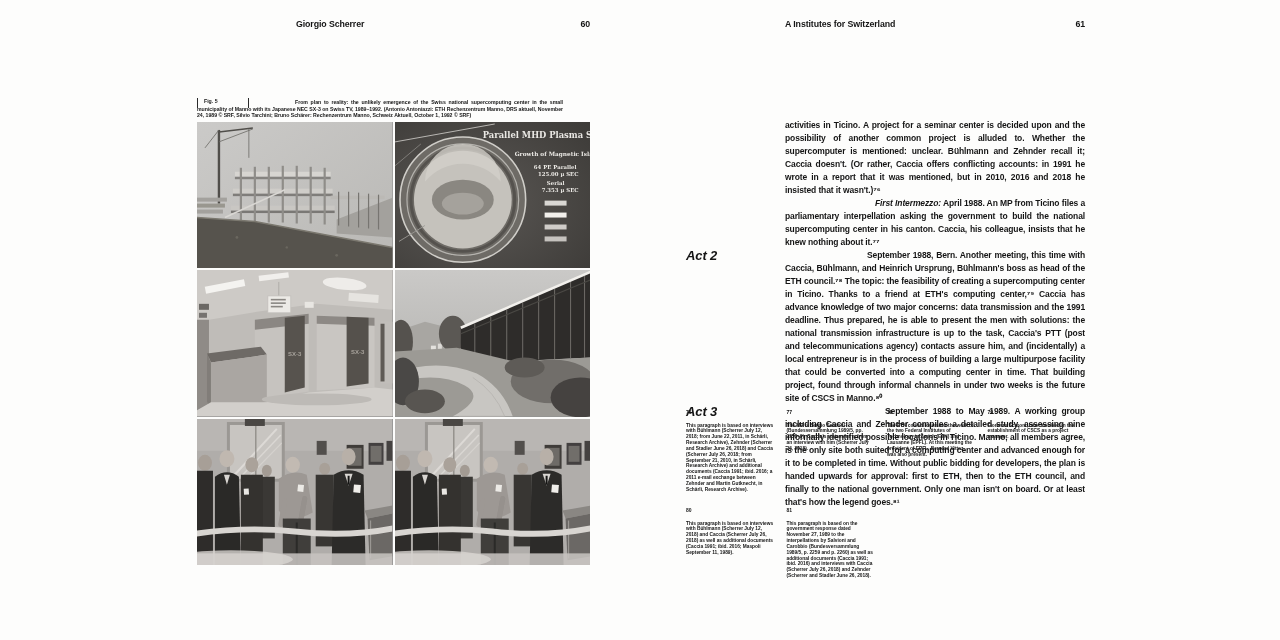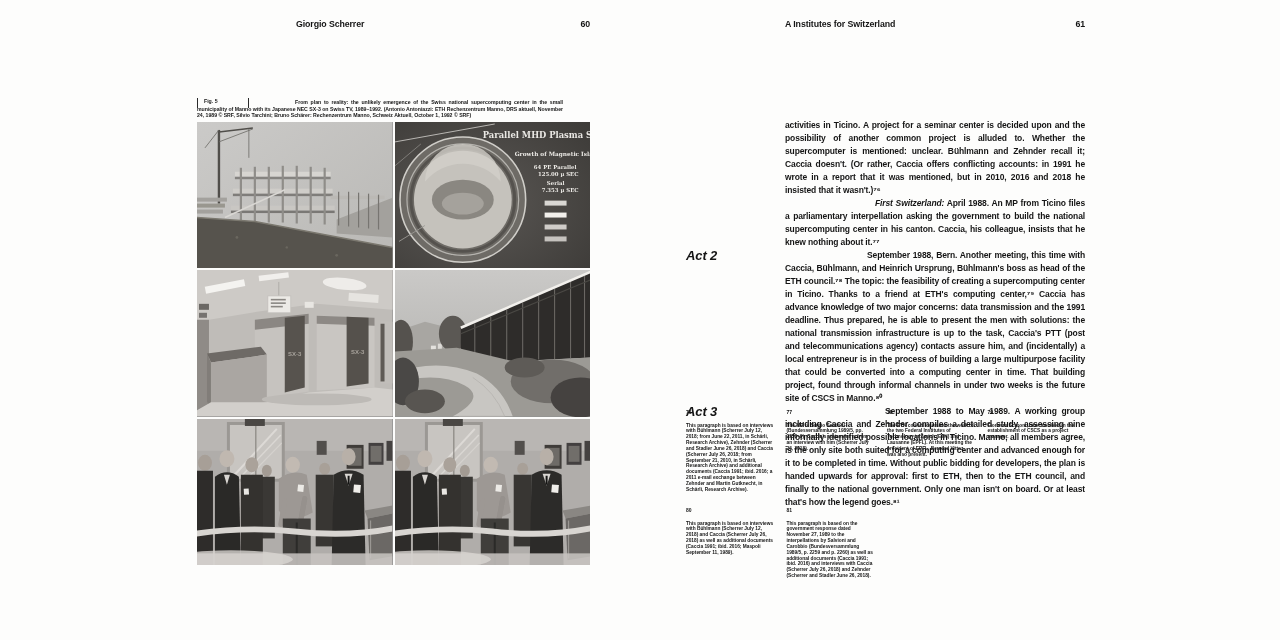--- a/index.html
+++ b/index.html
@@ -350,21 +350,21 @@
     </div>
   </div>
 
   <div class="page page-right">
 
     <div class="running-head rh-title">A Institutes for Switzerland</div>
     <div class="running-head rh-num-right">61</div>
 
     <div class="main-text">
       <p>activities in Ticino. A project for a seminar center is decided upon and the possibility of another common project is alluded to. Whether the supercomputer is mentioned: unclear. Bühlmann and Zehnder recall it; Caccia doesn't. (Or rather, Caccia offers conflicting accounts: in 1991 he wrote in a report that it was mentioned, but in 2010, 2016 and 2018 he insisted that it wasn't.)⁷⁶</p>
-      <p class="indent-a"><span class="lead-italic">First Switzerland:</span><span> April 1988. An MP from Ticino files a parliamentary interpellation asking the government to build the national supercomputing center in his canton. Caccia, his colleague, insists that he knew nothing about it.⁷⁷</span></p>
+      <p class="indent-a"><span class="lead-italic">First Intermezzo:</span><span> April 1988. An MP from Ticino files a parliamentary interpellation asking the government to build the national supercomputing center in his canton. Caccia, his colleague, insists that he knew nothing about it.⁷⁷</span></p>
       <p class="indent-b"><span class="act-label">Act 2</span><span>September 1988, Bern. Another meeting, this time with Caccia, Bühlmann, and Heinrich Ursprung, Bühlmann's boss as head of the ETH council.⁷⁸ The topic: the feasibility of creating a supercomputing center in Ticino. Thanks to a friend at ETH's computing center,⁷⁹ Caccia has advance knowledge of two major concerns: data transmission and the 1991 deadline. Thus prepared, he is able to present the men with solutions: the national transmission infrastructure is up to the task, Caccia's PTT (post and telecommunications agency) contacts assure him, and (incidentally) a local entrepreneur is in the process of building a large multipurpose facility that could be converted into a computing center in time. That building project, found through informal channels in under two weeks is the future site of CSCS in Manno.⁸⁰</span></p>
       <p class="indent-c"><span class="act-label">Act 3</span><span>September 1988 to May 1989. A working group including Caccia and Zehnder compiles a detailed study, assessing nine informally identified possible locations in Ticino. Manno, all members agree, is the only site both suited for a computing center and advanced enough for it to be completed in time. Without public bidding for developers, the plan is handed upwards for approval: first to ETH, then to the ETH council, and finally to the national government. Only one man isn't on board. Or at least that's how the legend goes.⁸¹</span></p>
     </div>
 
     <div class="footnotes">
       <div class="fn fn-c1">
         <p class="fn-num">76</p>
         <p class="fn-text">This paragraph is based on interviews with Bühlmann (Scherrer July 12, 2018; from June 22, 2011, in Schärli, Research Archive), Zehnder (Scherrer and Stadler June 26, 2018) and Caccia (Scherrer July 26, 2018; from September 21, 2010, in Schärli, Research Archive) and additional documents (Caccia 1991; ibid. 2016; a 2011 e-mail exchange between Zehnder and Martin Gutknecht, in Schärli, Research Archive).</p>
       </div>
       <div class="fn fn-c2">

